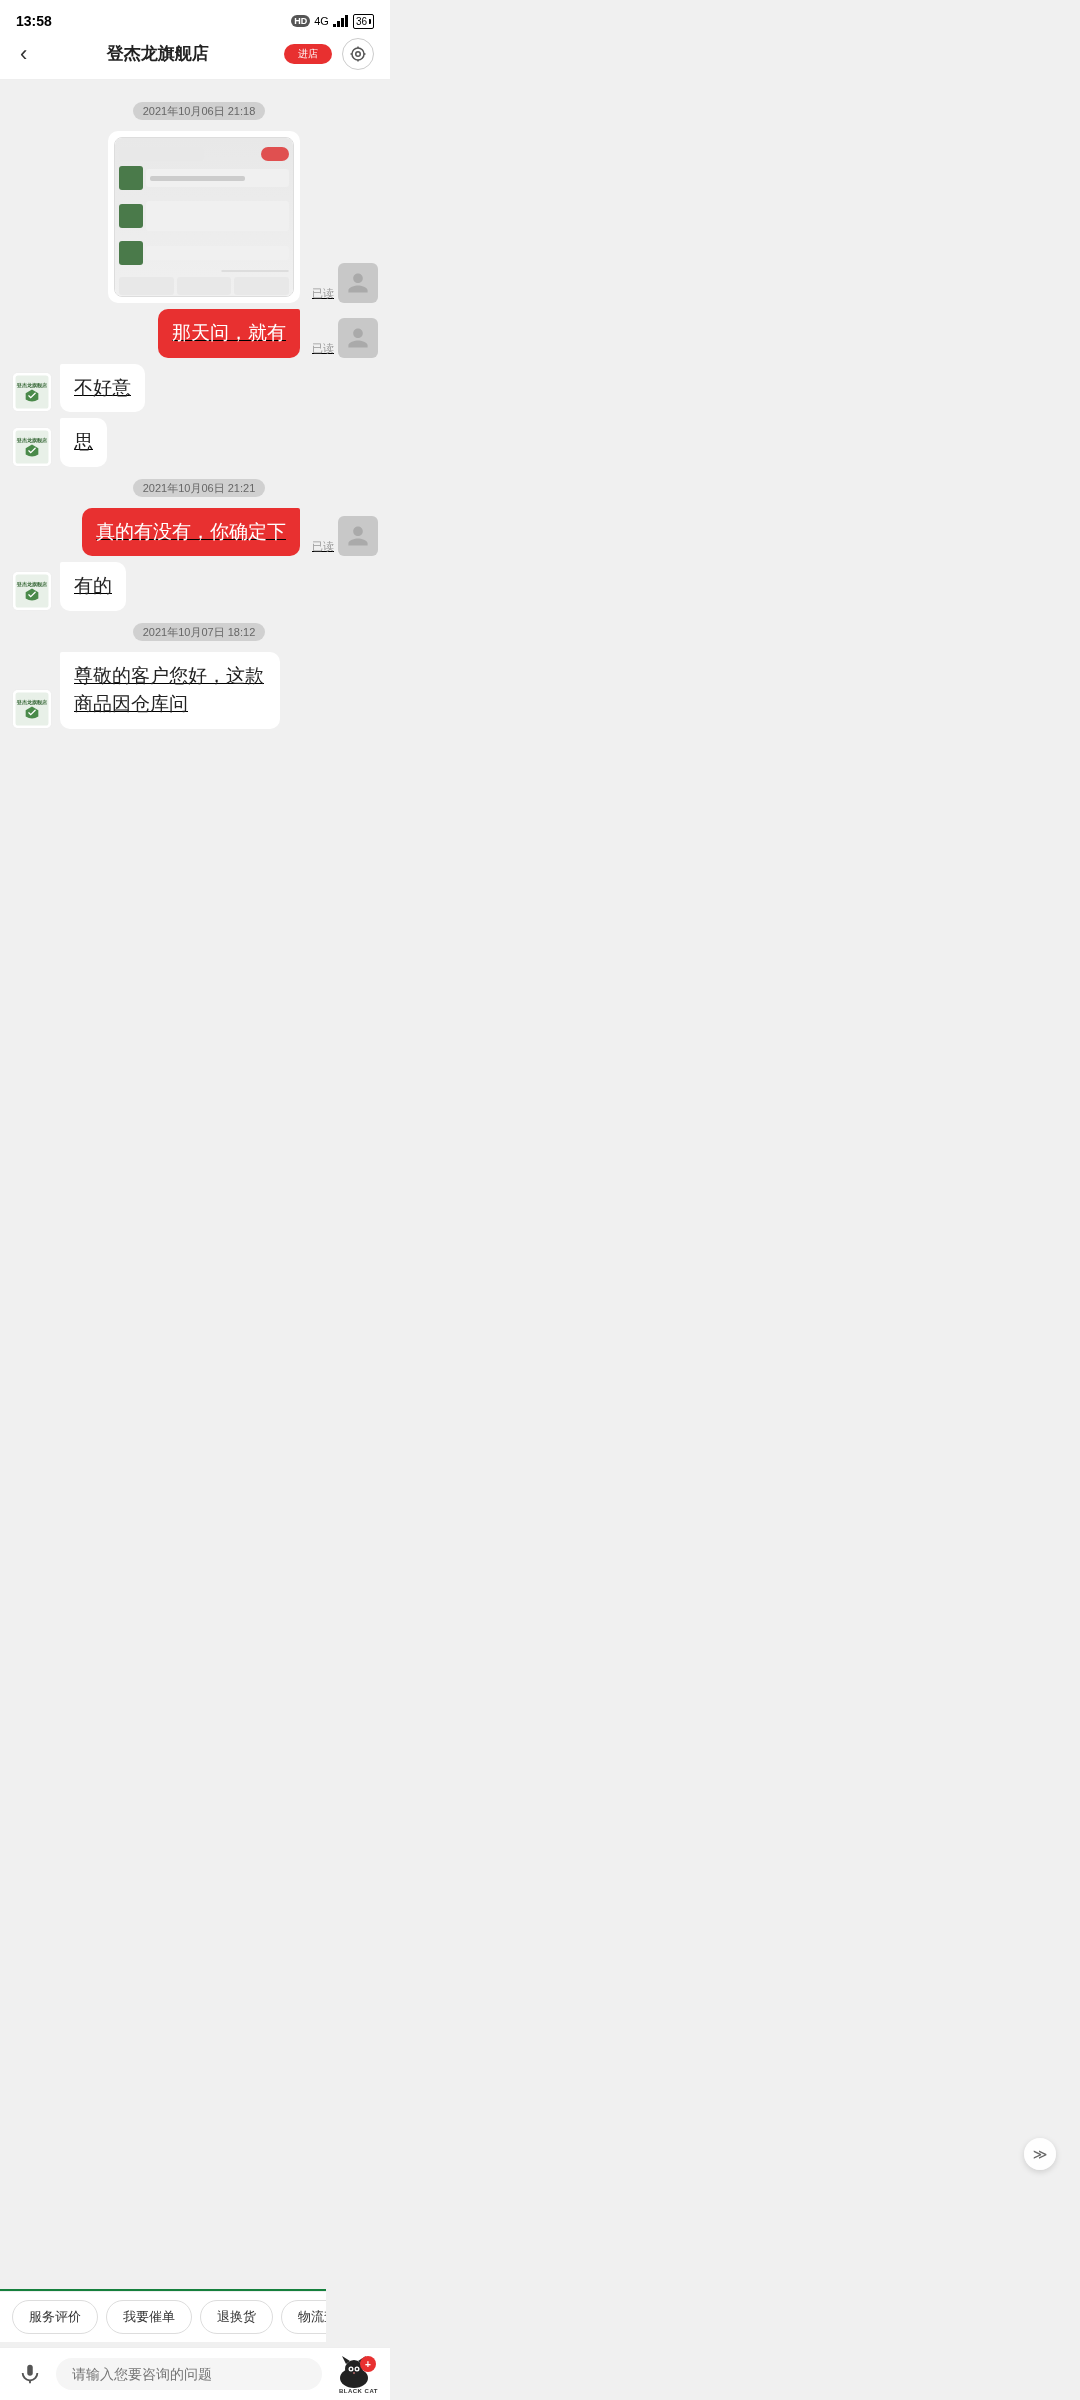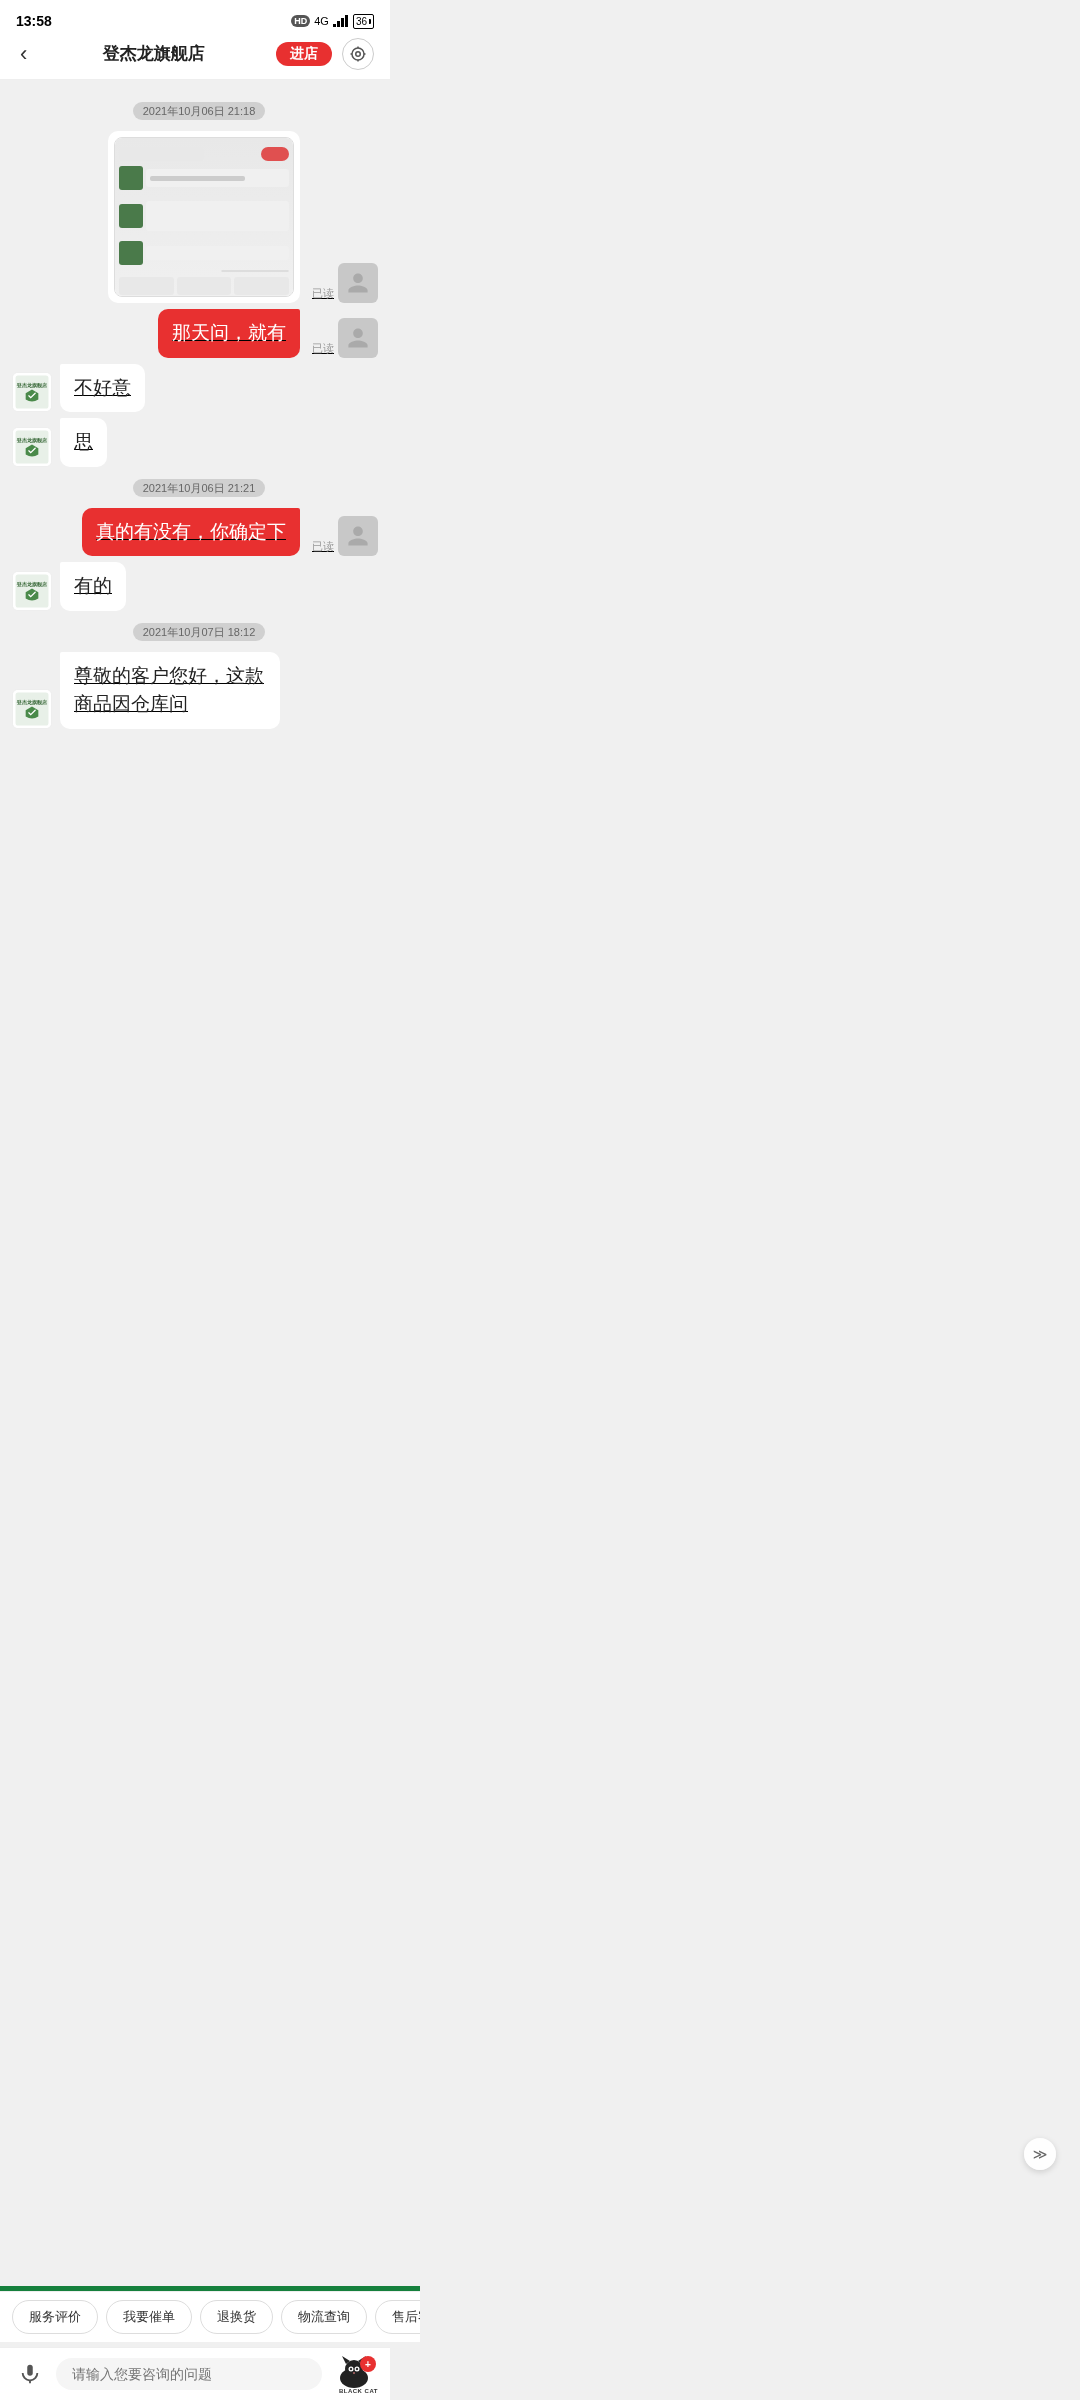--- a/index.html
+++ b/index.html
@@ -83,26 +83,26 @@
       color: #222;
     }
     .nav-actions {
       display: flex;
       align-items: center;
       gap: 10px;
     }
     .btn-enter {
       background: #e83030;
       color: #fff;
-      font-size: 14px;
+      font-size: 10px;
       padding: 3px 14px;
       border-radius: 20px;
       border: none;
       cursor: pointer;
-      font-weight: 700;
+      font-weight: 400;
     }
     .btn-scan {
       width: 32px;
       height: 32px;
       border-radius: 50%;
       border: 1.5px solid #ccc;
       display: flex;
       align-items: center;
       justify-content: center;
       background: #fff;
@@ -510,21 +510,21 @@
   </div>
 
 </div>
 
 <div style="position:fixed; bottom:130px; right:12px;">
   <div class="scroll-down-btn">
     ≫
   </div>
 </div>
 
-<div style="position:fixed; bottom:58px; width:420px; background:#fdba74; border-top:5px solid #15803d; overflow:hidden;">
+<div style="position:fixed; bottom:58px; width:326px; background:#fdba74; border-top:2px solid #15803d; overflow:hidden;">
   <div class="quick-btns">
     <button class="quick-btn">服务评价</button>
     <button class="quick-btn">我要催单</button>
     <button class="quick-btn">退换货</button>
     <button class="quick-btn">物流查询</button>
     <button class="quick-btn">售后客</button>
   </div>
 </div>
 
 <div class="input-bar">

